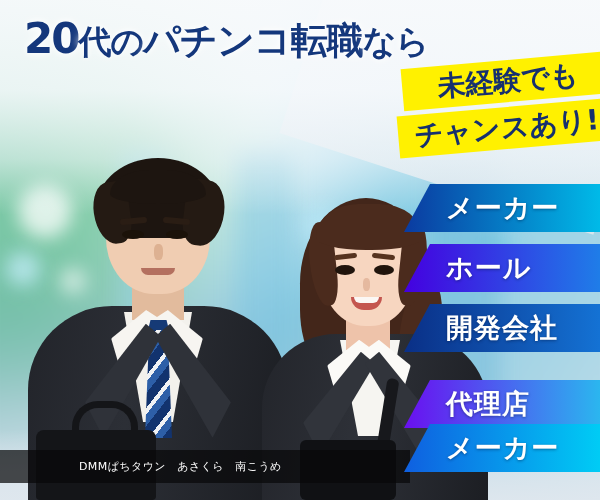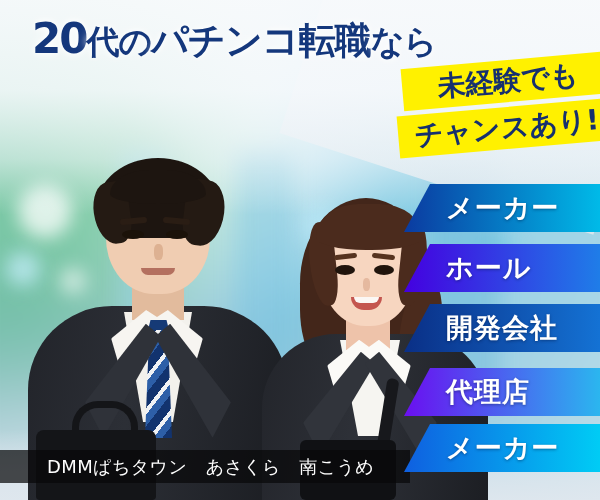--- a/index.html
+++ b/index.html
@@ -118,27 +118,27 @@
   .bag-l-handle{position:absolute;left:72px;bottom:58px;width:52px;height:34px;border:7px solid #141518;border-bottom:none;border-radius:26px 26px 0 0;background:transparent;}
   .bag-r{position:absolute;left:300px;bottom:0;width:96px;height:60px;background:#101114;border-radius:6px;}
 
   
   .caption{
     position:absolute;left:0;top:450px;width:410px;height:33px;
     background:rgba(8,8,10,.72);
     display:flex;align-items:center;
   }
   .caption-text{
-    color:#ffffff;font-size:18px;letter-spacing:.4px;
-    padding-left:47px;white-space:nowrap;
-    font-family:"DejaVu Sans","Liberation Sans",sans-serif;
-  }
-
-  
-  .headline{position:absolute;left:32px;top:18px;z-index:6;}
+    color:#ffffff;font-size:11px;letter-spacing:.4px;
+    padding-left:79px;white-space:nowrap;
+    font-family:"DejaVu Sans","Liberation Sans",sans-serif;
+  }
+
+  
+  .headline{position:absolute;left:24px;top:18px;z-index:6;}
   .line1{
     font-family:"DejaVu Sans","Liberation Sans",sans-serif;
     font-weight:700;font-size:37px;line-height:1;color:#14377c;
     letter-spacing:-1px;white-space:nowrap;
     text-shadow:0 0 6px rgba(255,255,255,.95),0 0 12px rgba(255,255,255,.85);
   }
   .line1 .num{font-size:42px;letter-spacing:-2px;}
   .line1 .sm{font-size:33px;}
 
   .logo{
@@ -189,21 +189,21 @@
   }
   .cat span{
     color:#ffffff;font-weight:700;font-size:27px;letter-spacing:1px;
     font-family:"DejaVu Sans","Liberation Sans",sans-serif;
     padding-left:42px;white-space:nowrap;
     text-shadow:0 1px 3px rgba(0,20,60,.45);
   }
   .cat.c0{top:184px;}
   .cat.c1{top:244px;}
   .cat.c2{top:304px;}
-  .cat.c3{top:368px;}
+  .cat.c3{top:380px;}
   .cat.c4{top:424px;}
 </style>
 </head>
 <body>
 
 <div class="banner">
 
   <div class="bg-photo">
     <div class="bg-base"></div>
     <div class="bg-bokeh" style="left:18px;top:184px;width:54px;height:54px;background:rgba(255,255,255,.75);"></div>

